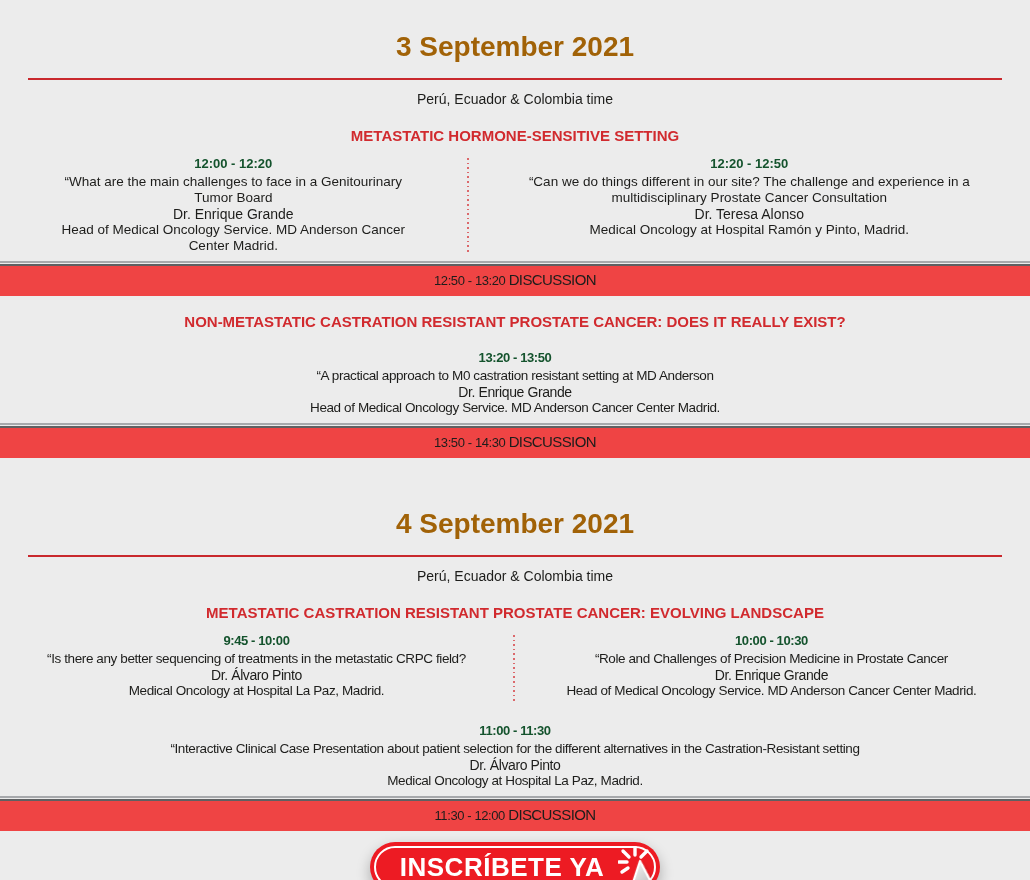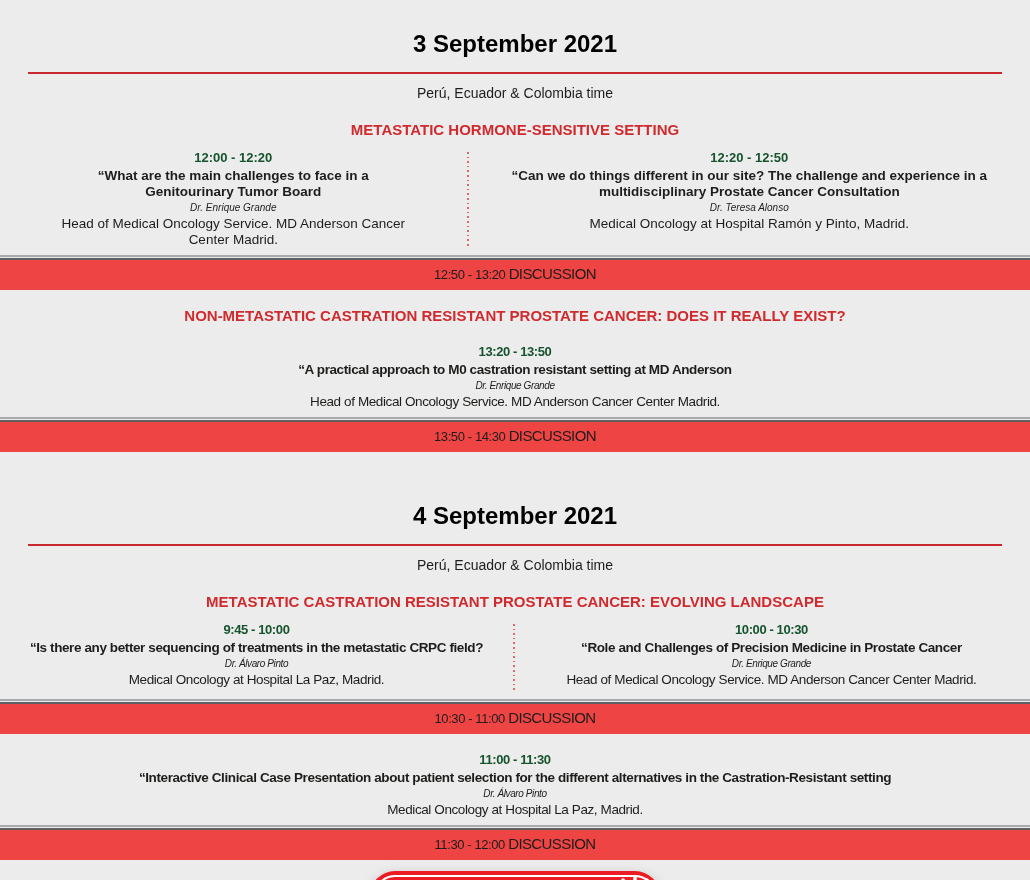--- a/index.html
+++ b/index.html
@@ -1,43 +1,43 @@
 <!DOCTYPE html>
 <html><head>
 <meta charset="utf-8">
 <style>
   html,body{margin:0;padding:0;}
   .page{
     width:1030px;height:880px;background:#ececec;overflow:hidden;
     font-family:"Liberation Sans",sans-serif;color:#1d1d1b;
     text-align:center;position:relative;
   }
-  .date-title{font-size:24px;font-weight:bold;color:#000000;padding-top:16px;line-height:24px;}
+  .date-title{font-size:28px;font-weight:bold;color:#a16207;padding-top:16px;line-height:24px;}
   .day2 .date-title{padding-top:36px;}
   .red-rule{border:0;border-top:2px solid #c9282d;margin:6px 28px 0 28px;}
   .timezone{margin-top:11px;font-size:14px;font-weight:normal;line-height:16px;}
   .section-heading{margin:20px 0 0 0;font-size:15px;font-weight:bold;color:#d12a2e;line-height:17px;}
   .columns{display:flex;align-items:stretch;margin-top:12px;min-height:92px;}
   .day2 .columns{min-height:72px;}
   .col{display:flex;flex-direction:column;align-items:center;}
   .col-l1{flex:0 0 45.3%;}
   .col-r1{flex:1 1 auto;}
   .col-half{flex:0 0 49.8%;}
   .col-inner{margin:0 auto;}
   .w360{max-width:360px;}
   .w480{max-width:480px;}
   .w505{max-width:505px;}
   .w470{max-width:470px;}
   .vsep{
     width:2px;align-self:stretch;margin:2px 0;
     background-image:repeating-linear-gradient(to bottom, rgba(214,60,64,.75) 0 1.6px, rgba(214,60,64,0) 1.6px 4.6px);
   }
   .time{font-size:13px;font-weight:bold;color:#14532d;line-height:16px;margin-bottom:2px;}
-  .talk-title{font-size:13.5px;font-weight:bold;line-height:16px;}
-  .speaker{font-size:10px;font-style:italic;line-height:16px;}
+  .talk-title{font-size:13.5px;font-weight:normal;line-height:16px;}
+  .speaker{font-size:14px;line-height:16px;}
   .affil{font-size:13.5px;line-height:16px;}
   .single{margin-top:20px;}
   .single .col-inner{max-width:860px;}
   .cond{letter-spacing:-0.4px;}
   .disc-bar{
     background:#ef4444;margin-top:10px;position:relative;
     border-top:2px solid #5f6062;padding:6px 0 7px 0;
     font-size:13px;line-height:16px;
   }
   .disc-bar::before{
@@ -136,24 +136,20 @@
       <div class="col col-half">
         <div class="col-inner w470">
           <div class="time">10:00 - 10:30</div>
           <div class="talk-title">“Role and Challenges of Precision Medicine in Prostate Cancer</div>
           <div class="speaker">Dr. Enrique Grande</div>
           <div class="affil">Head of Medical Oncology Service. MD Anderson Cancer Center Madrid.</div>
         </div>
       </div>
     </div>
 
-    <div class="disc-bar cond" style="margin-top:8px">
-      <span class="disc-time">10:30 - 11:00</span>
-      <span class="disc-label">DISCUSSION</span>
-    </div>
 
     <div class="single cond" style="margin-top:18px">
       <div class="col-inner">
         <div class="time">11:00 - 11:30</div>
         <div class="talk-title">“Interactive Clinical Case Presentation about patient selection for the different alternatives in the Castration-Resistant setting</div>
         <div class="speaker">Dr. Álvaro Pinto</div>
         <div class="affil">Medical Oncology at Hospital La Paz, Madrid.</div>
       </div>
     </div>
 

